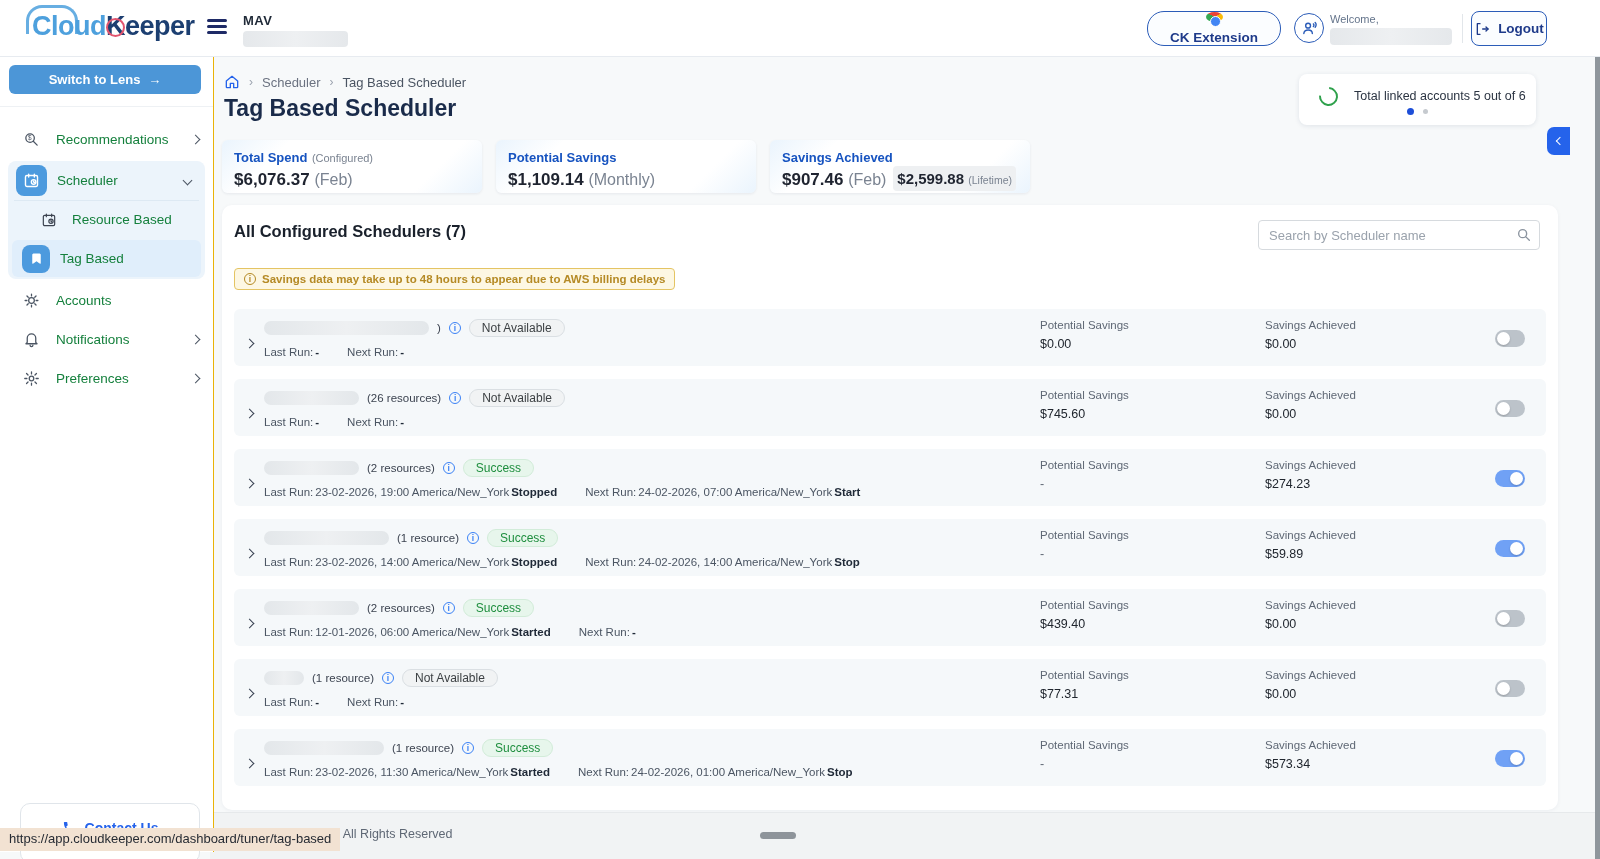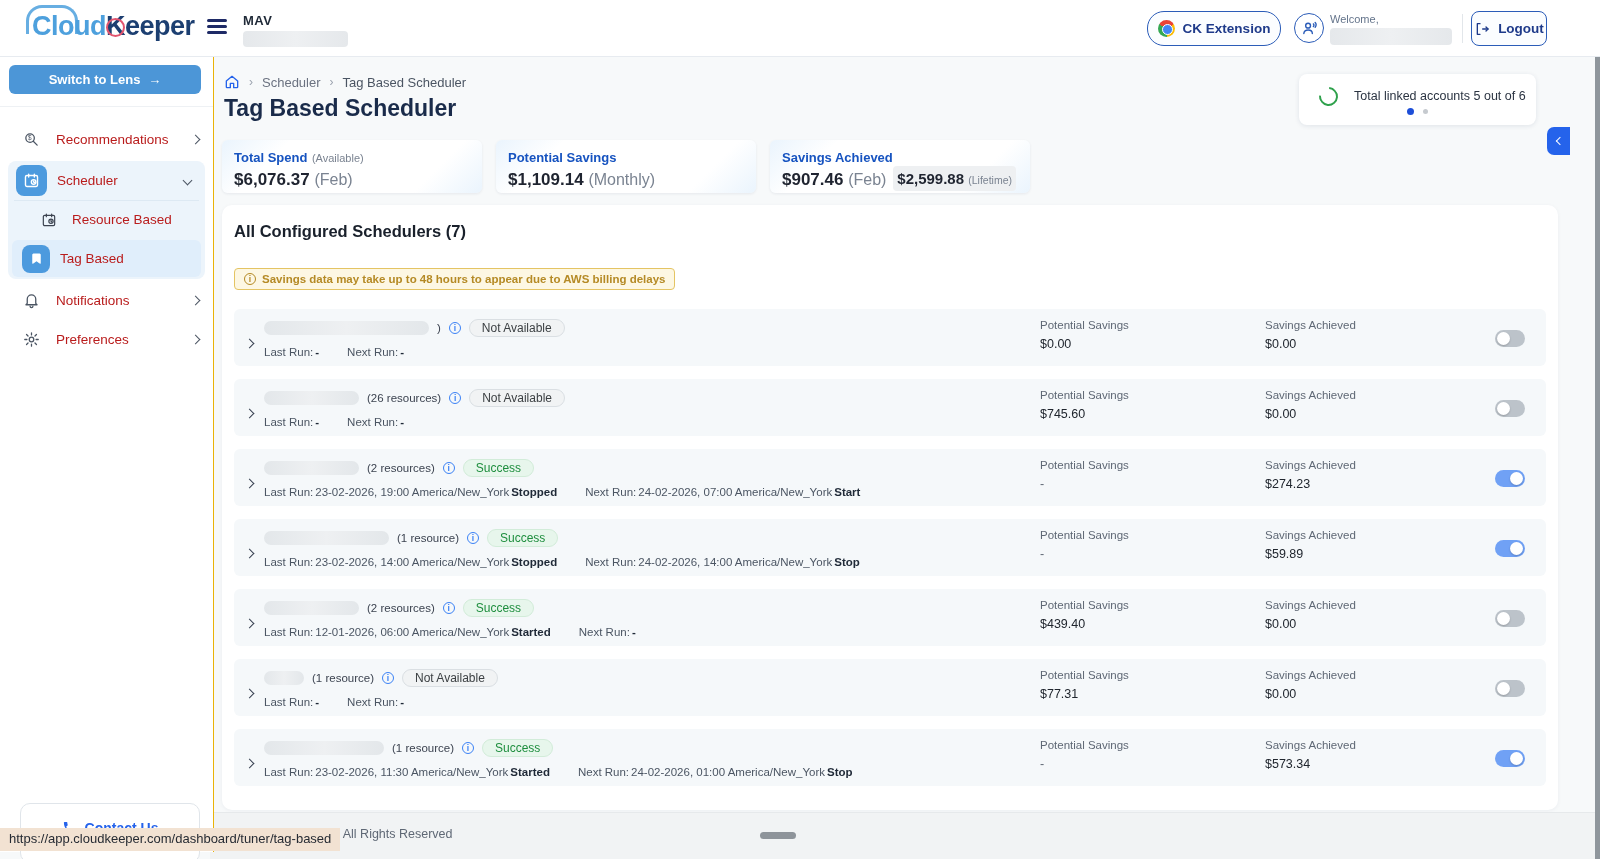--- a/index.html
+++ b/index.html
@@ -18,21 +18,21 @@
     border:2px solid #e2556f; border-radius:50%; }
   .logo .p2 { color:#1c3f71; }
   .hamburger { position:absolute; left:207px; top:19px; width:20px; height:16px; cursor:pointer; }
   .hamburger span { display:block; height:2.5px; background:#1e2a66; margin-bottom:3.5px; border-radius:2px; }
   .ws-title { position:absolute; left:243px; top:13px; font-size:13px; font-weight:bold; color:#1f2937; letter-spacing:.5px; }
   .redact { background:linear-gradient(90deg,#e5e8eb,#eef0f2,#e5e8eb); border-radius:4px; }
   .ws-redact { position:absolute; left:243px; top:31px; width:105px; height:16px; }
   .btn-outline { display:flex; align-items:center; gap:8px; border:1.5px solid #2b5cb8; background:#fbfdff;
     color:#1e3a8a; font-size:13.5px; font-weight:bold; cursor:pointer; }
   .ck-ext { position:absolute; left:1147px; top:11px; width:134px; height:35px; border-radius:17px;
-    justify-content:center; }
+    justify-content:center;flex-direction:column; }
   .chrome { width:17px; height:17px; border-radius:50%;
     background:conic-gradient(from -60deg,#ea4335 0 120deg,#fbbc05 120deg 240deg,#34a853 240deg 360deg);
     position:relative; }
   .chrome::after { content:""; position:absolute; left:4px; top:4px; width:9px; height:9px;
     background:#4285f4; border:1.5px solid #fff; border-radius:50%; }
   .avatar { position:absolute; left:1294px; top:13px; width:30px; height:30px; border:1.5px solid #2b5cb8;
     border-radius:50%; display:flex; align-items:center; justify-content:center; }
   .welcome { position:absolute; left:1330px; top:13px; font-size:11px; color:#64748b; }
   .welcome-redact { position:absolute; left:1330px; top:28px; width:122px; height:17px; }
   .hdr-div { position:absolute; left:1462px; top:14px; width:1px; height:29px; background:#e2e6ea; }
@@ -41,21 +41,21 @@
 
   
   .sidebar { position:absolute; left:0; top:50px; width:214px; height:802px; background:#fff;
     border-right:1px solid #eab308; z-index:20; }
   .switch-btn { position:absolute; left:9px; top:15px; width:192px; height:29px; background:#4c96d7;
     border:none; border-radius:6px; color:#fff; font-size:13px; font-weight:bold; cursor:pointer;
     display:flex; align-items:center; justify-content:center; gap:8px; }
   .sb-div { position:absolute; left:0; top:56px; width:100%; height:1px; background:#eef1f4; }
   .nav { position:absolute; left:0; top:70px; width:100%; }
   .nav-item { display:flex; align-items:center; height:39px; padding:0 14px 0 22px; cursor:pointer;
-    color:#b91c1c; font-size:13.5px; position:relative; }
+    color:#15803d; font-size:13.5px; position:relative; }
   .nav-item .ico { width:18px; height:18px; margin-right:16px; display:flex; align-items:center; justify-content:center; }
   .chev { width:7px; height:7px; border-right:1.8px solid #4b5563; border-bottom:1.8px solid #4b5563; display:inline-block; }
   .chev.r { transform:rotate(-45deg); }
   .chev.d { transform:rotate(45deg); }
   .chev.spacer { margin-left:auto; }
   .nav-group { margin:2px 8px; background:#ecf4fb; border-radius:8px; overflow:hidden; }
   .nav-group .nav-item { padding-left:8px; }
   .icon-chip { width:31px; height:31px; background:#4c9ade; border-radius:8px; display:flex;
     align-items:center; justify-content:center; margin-right:10px; }
   .sub-div { height:1px; background:#dde9f3; margin:0 6px; }
@@ -238,20 +238,29 @@
       <div class="nav-item sub-item active">
         <span class="icon-chip" style="width:28px;height:28px;">
           <svg width="13" height="13" viewBox="0 0 24 24" fill="#fff" stroke="#fff" stroke-width="1.5" stroke-linejoin="round">
             <path d="M6 3.5h12a1 1 0 011 1V21l-7-4.5L5 21V4.5a1 1 0 011-1z"></path>
           </svg>
         </span>
         <span>Tag Based</span>
       </div>
     </div>
 
+    <div class="nav-item">
+      <span class="ico">
+        <svg width="17" height="17" viewBox="0 0 24 24" fill="none" stroke="#4b5563" stroke-width="1.8" stroke-linecap="round">
+          <circle cx="12" cy="12" r="4"></circle>
+          <path d="M12 3v2.5M12 18.5V21M3 12h2.5M18.5 12H21M5.6 5.6l1.8 1.8M16.6 16.6l1.8 1.8M18.4 5.6l-1.8 1.8M7.4 16.6l-1.8 1.8"></path>
+        </svg>
+      </span>
+      <span>Accounts</span>
+    </div>
 
     <div class="nav-item">
       <span class="ico">
         <svg width="17" height="17" viewBox="0 0 24 24" fill="none" stroke="#4b5563" stroke-width="1.8" stroke-linecap="round" stroke-linejoin="round">
           <path d="M6 16v-6a6 6 0 1112 0v6l1.8 2H4.2L6 16z"></path>
             <path d="M10 20a2 2 0 004 0"></path>
         </svg>
       </span>
       <span>Notifications</span>
       <span class="chev r spacer"></span>
@@ -299,41 +308,50 @@
       <span class="dot idle"></span>
     </div>
   </div>
 
   <div class="side-tab">
       <span class="chev"></span>
     </div>
 
   <div class="stat-card" style="left:12px;">
     <div><span class="stat-label">Total Spend</span>
-      <span class="stat-sub">(Available)</span></div>
+      <span class="stat-sub">(Configured)</span></div>
     <div class="stat-value"><span>$6,076.37</span>
       <span class="stat-period">(Feb)</span></div>
   </div>
   <div class="stat-card" style="left:286px;">
     <div><span class="stat-label">Potential Savings</span></div>
     <div class="stat-value"><span>$1,109.14</span>
       <span class="stat-period">(Monthly)</span></div>
   </div>
   <div class="stat-card" style="left:560px;">
     <div><span class="stat-label">Savings Achieved</span></div>
     <div class="stat-value"><span>$907.46</span>
       <span class="stat-period">(Feb)</span></div>
     <div class="lifetime-pill">
       <span>$2,599.88</span>
       <span class="stat-period">(Lifetime)</span>
     </div>
   </div>
 
   <div class="panel">
     <div class="panel-heading">All Configured Schedulers (7)</div>
+    <div class="search-wrap">
+      <input class="search-input" type="text" placeholder="Search by Scheduler name" style="">
+      <span class="search-ic">
+        <svg width="16" height="16" viewBox="0 0 24 24" fill="none" stroke="#8a939e" stroke-width="2" stroke-linecap="round">
+          <circle cx="10" cy="10" r="6"></circle>
+            <path d="M14.8 14.8L20 20"></path>
+        </svg>
+      </span>
+    </div>
     <div class="warning">
       <span class="info-i">i</span>
       <span>Savings data may take up to 48 hours to appear due to AWS billing delays</span>
     </div>
 
     <div class="rows">
 
       <div class="srow">
         <span class="row-chev"><span class="chev r"></span></span>
         <div class="line1">

